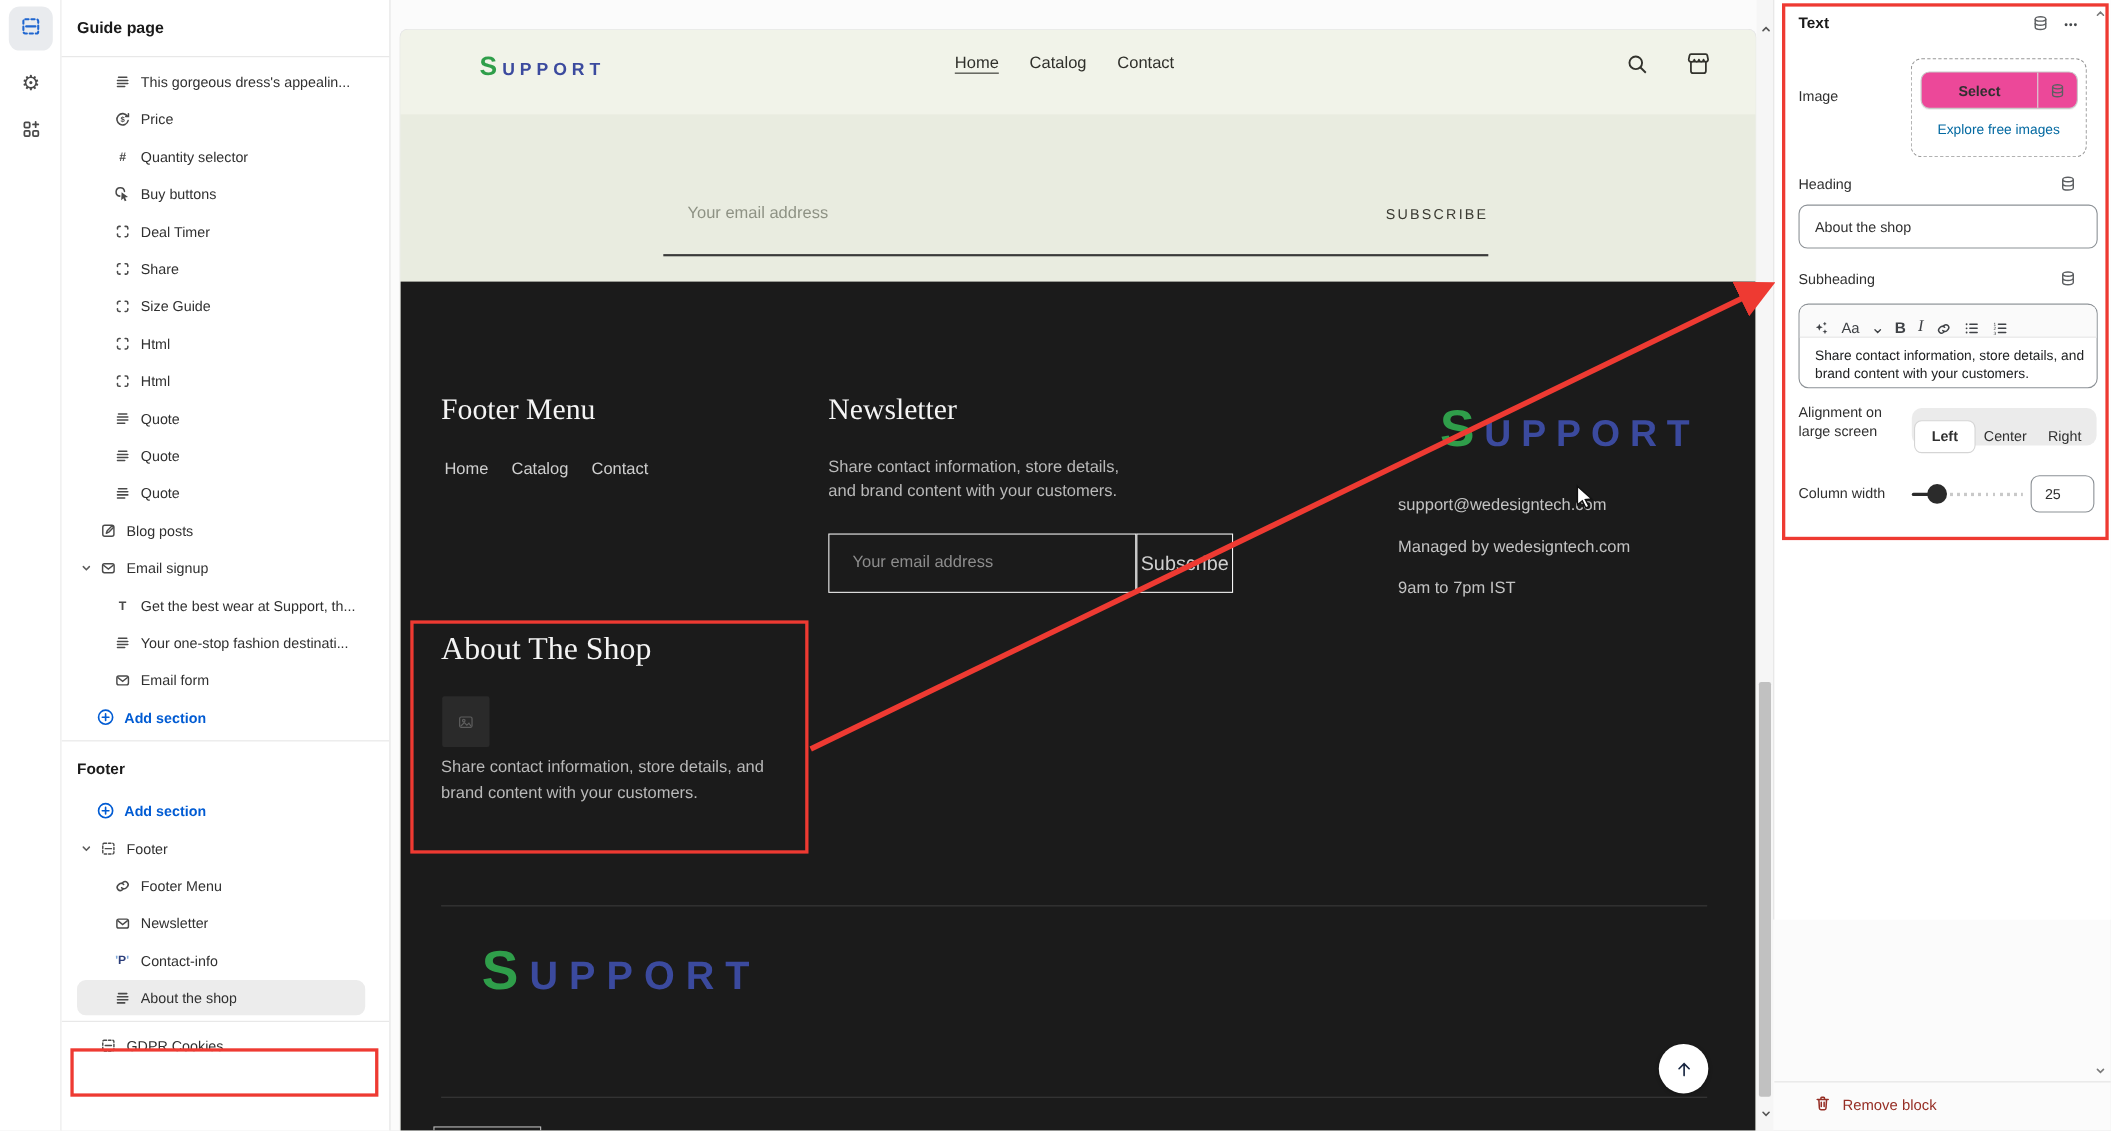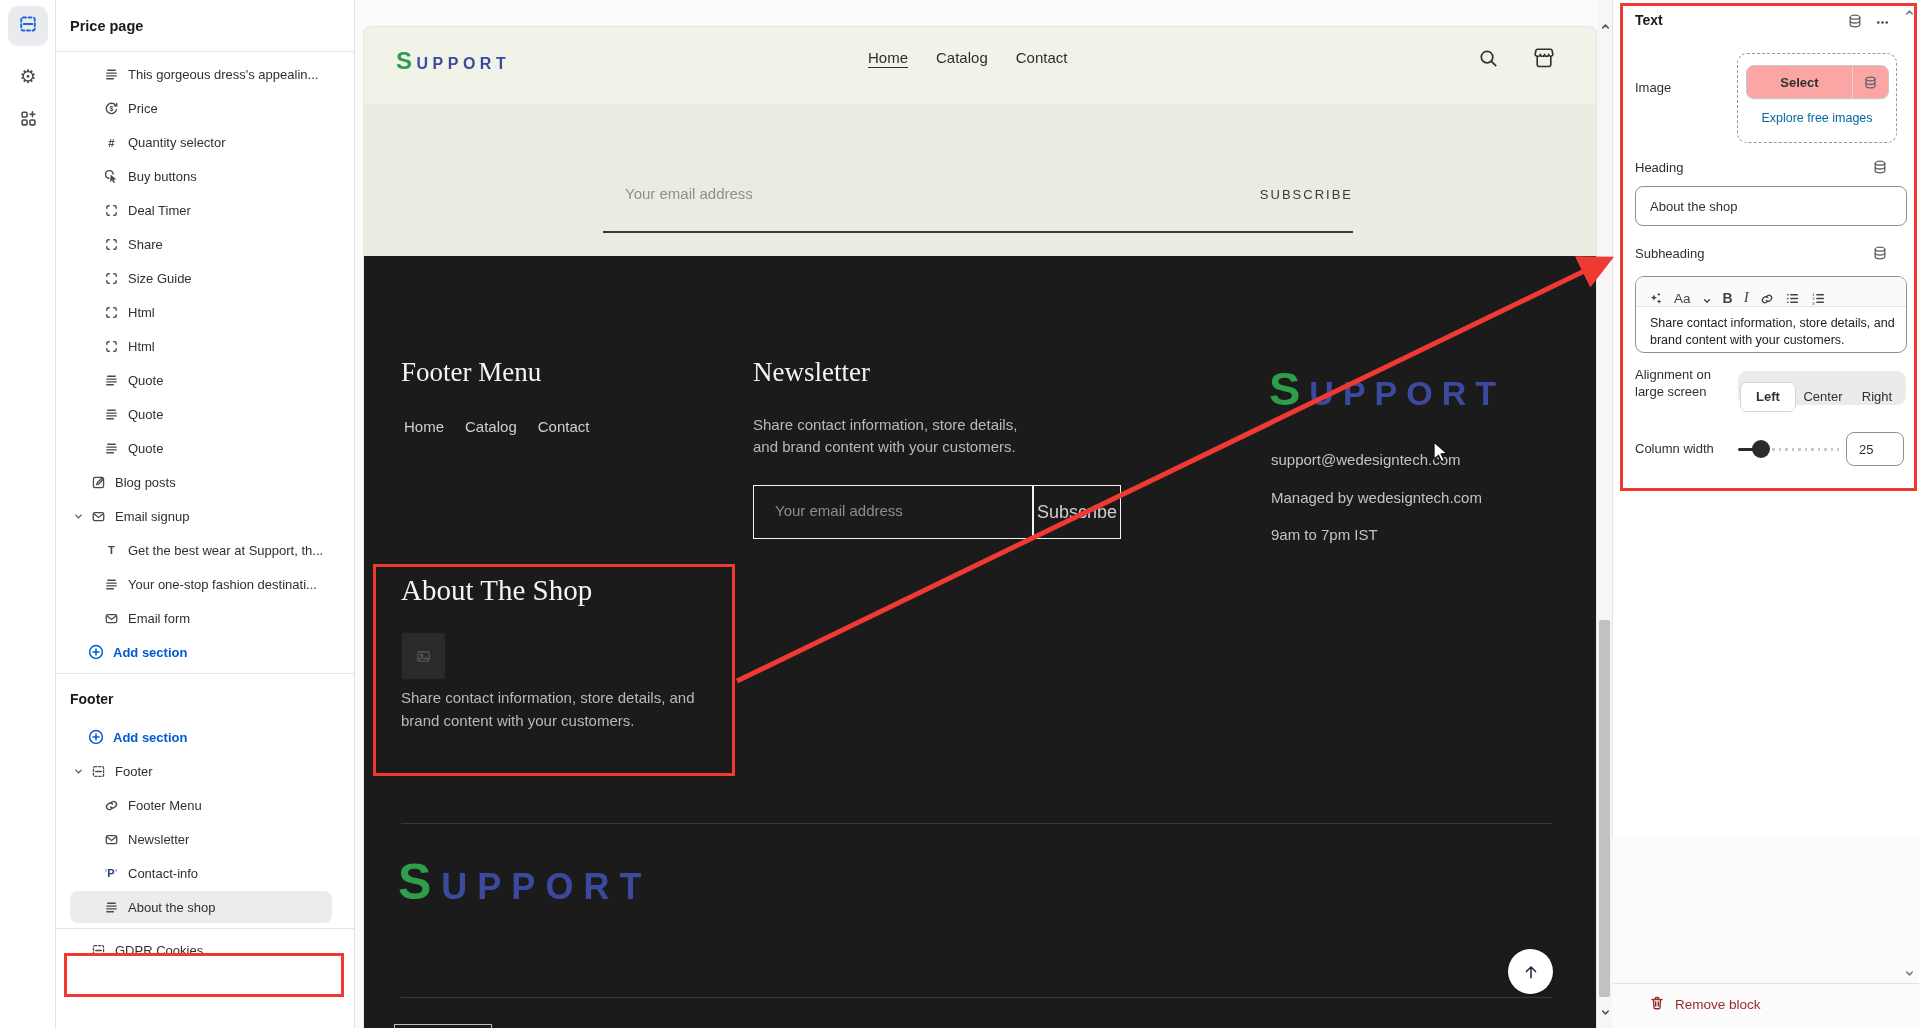--- a/index.html
+++ b/index.html
@@ -39,21 +39,21 @@
   .s-row>*{position:relative;z-index:1;}
   #side-scroll-up{left:337px;top:58px;}
   #side-thumb{left:338px;top:665px;width:15px;height:340px;background:#a6a6a6;}
   #side-scroll-dn{left:337px;top:1010px;}
   .sc-arrow{position:absolute;width:16px;height:16px;color:#6b6b6b;display:flex;align-items:center;justify-content:center;}
 
   
   #frame{left:363px;top:26px;width:1234px;height:1002px;background:#f1f3e9;border:1px solid #e7e7e7;
          border-bottom:none;border-radius:8px 8px 0 0;overflow:hidden;}
   #shop-head{position:absolute;left:0;top:0;width:100%;height:77px;background:#f1f3e9;}
-  .logo{font-weight:700;white-space:nowrap;cursor:pointer;}
+  .logo{font-weight:700;white-space:nowrap;cursor:pointer;margin-left:40px;}
   .logo .lg-s{color:#2f9e4a;}
   .logo .lg-r{color:#3b4a9e;}
   #head-logo{position:absolute;left:32px;top:20px;font-size:16px;letter-spacing:4.5px;}
   #head-logo .lg-s{font-size:24px;}
   #head-nav{position:absolute;left:504px;top:22px;display:flex;gap:28px;font-size:15px;color:#2f2f2a;}
   #head-nav .nav-link{cursor:pointer;}
   #head-nav .nav-link.current{text-decoration:underline;text-underline-offset:4px;}
   #head-search{left:1113px;top:20px;cursor:pointer;}
   #head-account{left:1168px;top:19px;cursor:pointer;}
   #news-band{position:absolute;left:0;top:77px;width:100%;height:152px;background:#e9ece0;}
@@ -90,21 +90,21 @@
   
   #pv-track{left:1597px;top:0;width:15px;height:1028px;background:#f6f6f6;}
   #pv-thumb{left:1599px;top:620px;width:11px;height:377px;background:#c1c1c1;border-radius:2px;}
 
   
   #panel{left:1612px;top:0;width:307px;height:836px;background:#fff;border-left:1px solid #e3e3e3;}
   .p-label{font-size:13px;color:#303030;}
   #p-title{left:1634px;top:12px;font-size:14px;font-weight:700;color:#1a1a1a;}
   .dbicon{color:#5c5f62;}
   #p-imgbox{left:1736px;top:53px;width:160px;height:90px;border:1.5px dashed #999;border-radius:10px;}
-  #p-select{position:absolute;left:8px;top:11px;width:143px;height:34px;background:#fca5a5;border:1px solid #c9c9c9;
+  #p-select{position:absolute;left:8px;top:11px;width:143px;height:34px;background:#ec4899;border:1px solid #c9c9c9;
             border-radius:8px;box-shadow:0 1px 0 rgba(0,0,0,.06);display:flex;align-items:stretch;cursor:pointer;}
   #p-select .sel-lab{flex:1;display:flex;align-items:center;justify-content:center;font-size:13px;font-weight:600;color:#303030;}
   #p-select .sel-db{width:36px;border-left:1px solid #d8d8d8;display:flex;align-items:center;justify-content:center;}
   #p-explore{position:absolute;left:0;top:57px;width:100%;text-align:center;font-size:12.5px;color:#0369a1;cursor:pointer;}
   .p-input{border:1px solid #8c9196;border-radius:8px;background:#fff;font-size:13px;color:#303030;
            font-family:"Liberation Sans","DejaVu Sans",sans-serif;}
   #p-toolbar{position:absolute;left:0;top:0;width:100%;height:30px;background:#fafafa;border-bottom:1px solid #e6e6e6;
              display:flex;align-items:flex-end;padding:0 12px;gap:11px;color:#44474a;}
   .tb-i{display:flex;align-items:center;justify-content:center;cursor:pointer;font-size:13.5px;color:#3f4246;}
   .tb-i.bold{font-weight:800;font-size:14px;}
@@ -147,21 +147,21 @@
             <rect x="3" y="10.4" width="4.6" height="4.6" rx="1"></rect>
           <rect x="10.4" y="10.4" width="4.6" height="4.6" rx="1"></rect>
             <path d="M12.7 2.6v4.6M10.4 4.9h4.6"></path>
         </svg>
       </span>
     </div>
   </div>
 
   <div id="sidebar" class="abs">
     <div id="side-head">
-      <b>Price page</b>
+      <b>Guide page</b>
     </div>
     <div id="side-list">
         <div class="s-row child">
           <span class="s-ic">
             <svg width="15" height="15" viewBox="0 0 16 16" fill="none" stroke="#4a4a4a" stroke-width="1.5" stroke-linecap="round">
               <path d="M4 3.5h8M3 6.5h10M3 9.5h10M3 12.5h7"></path>
             </svg>
           </span>
           <span class="s-lb">This gorgeous dress's appealin...</span>
         </div>

